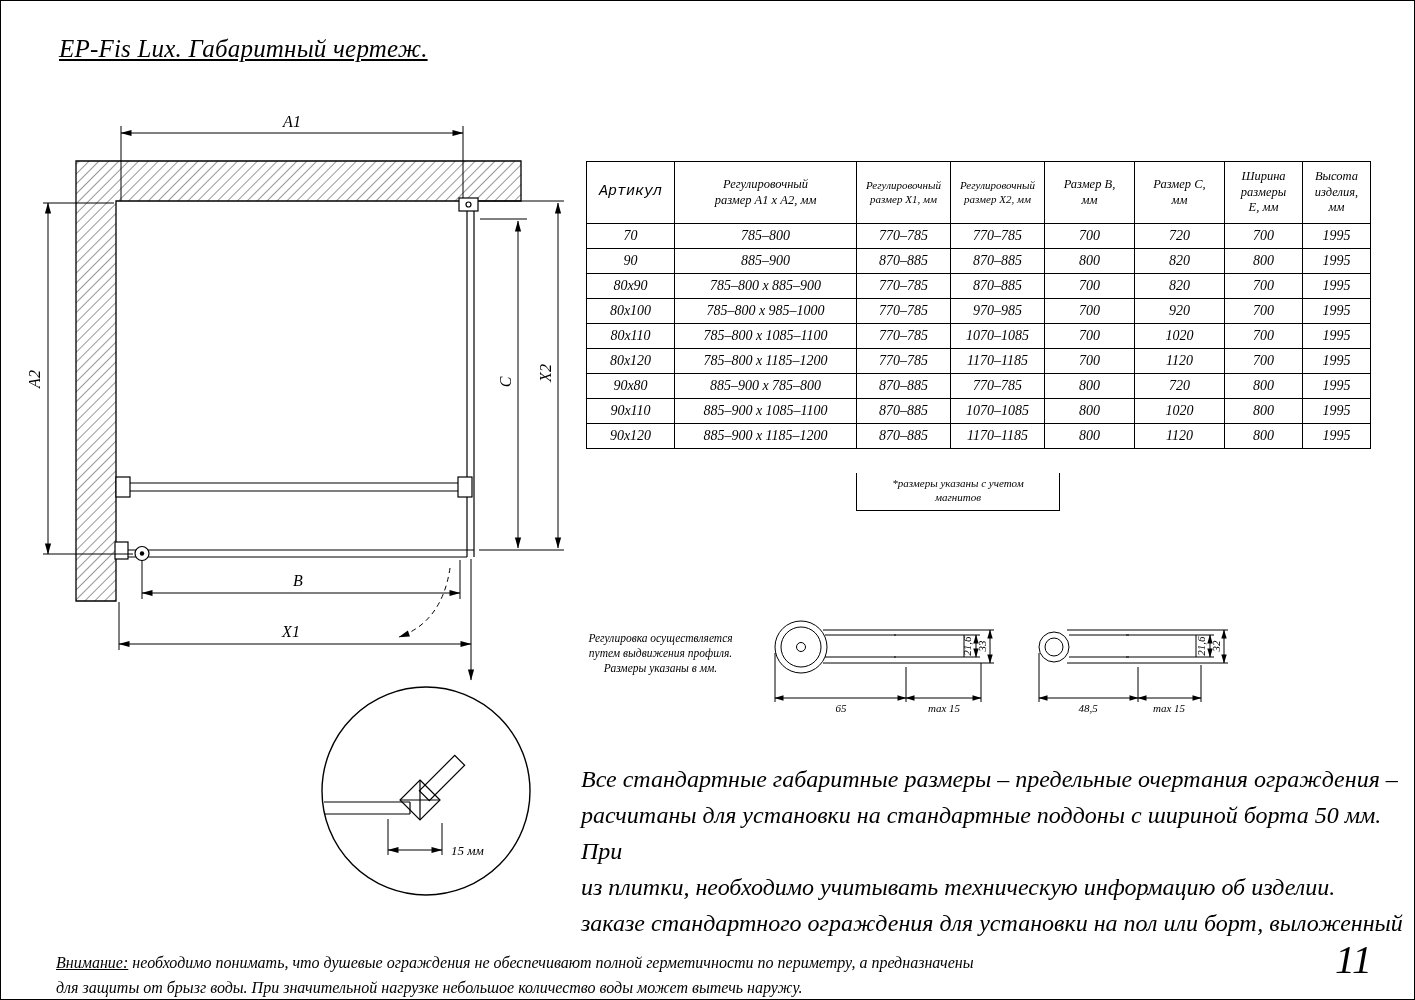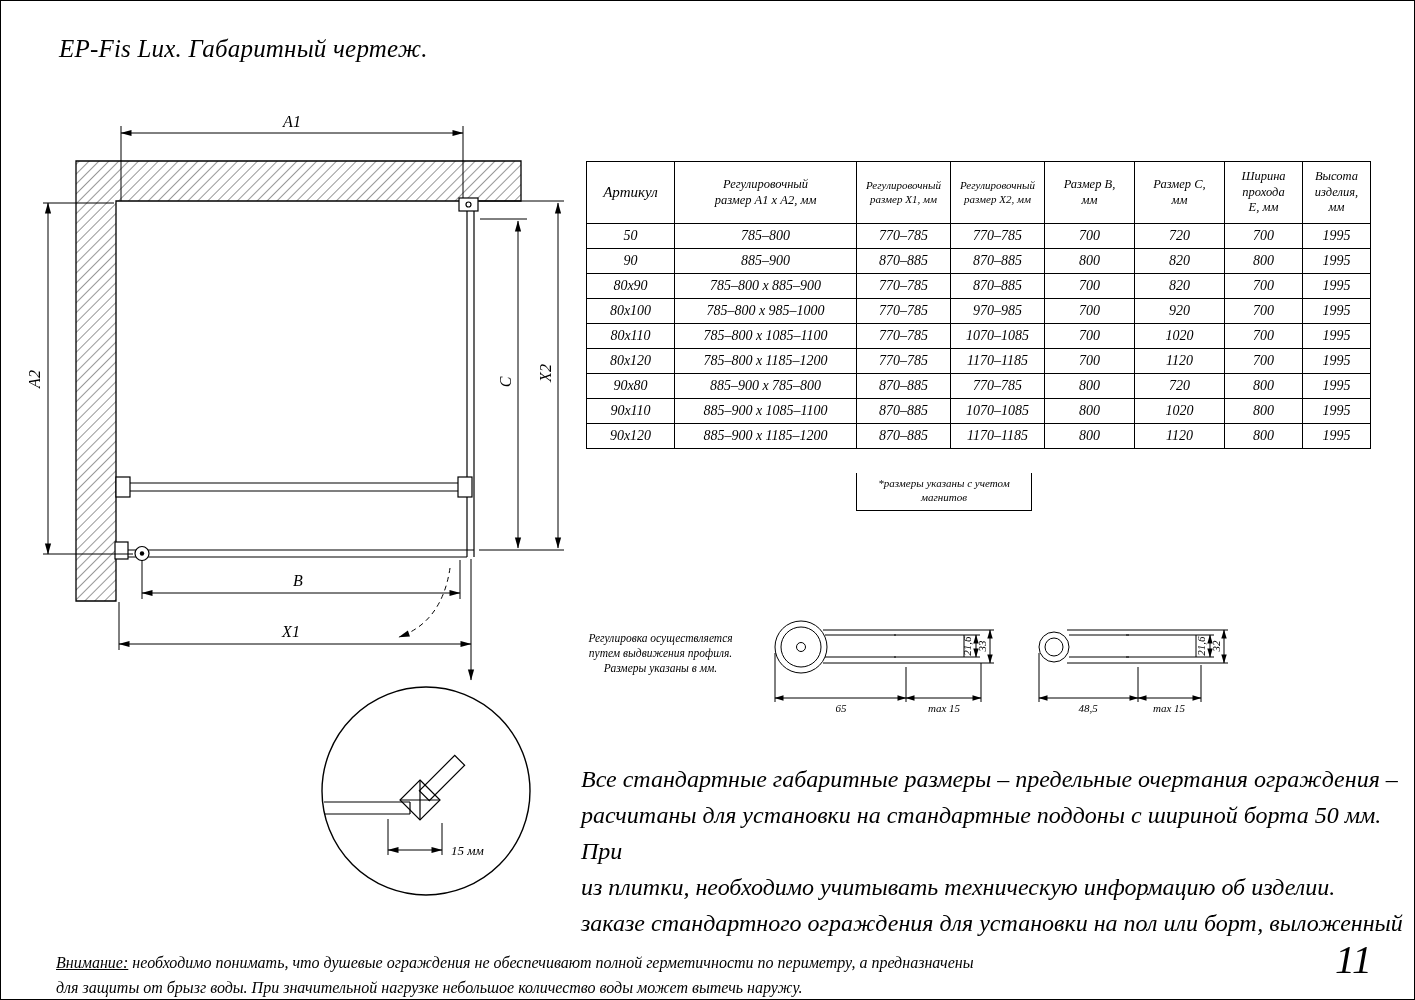--- a/index.html
+++ b/index.html
@@ -1,34 +1,34 @@
 <!DOCTYPE html>
 <html><head>
 <meta charset="utf-8">
 <style>
   html,body{margin:0;padding:0;background:#fff;}
   .page{position:relative;width:1415px;height:1000px;background:#fff;border:1px solid #000;
         box-sizing:border-box;font-family:"Liberation Serif",serif;font-style:italic;color:#000;overflow:hidden;}
-  .title{position:absolute;left:58px;top:34px;font-size:25px;letter-spacing:.2px;}
+  .title{position:absolute;left:58px;top:34px;font-size:25px;letter-spacing:.2px;text-decoration:underline;}
   .main-drawing{position:absolute;left:25px;top:80px;}
   .profile-left{position:absolute;left:752px;top:594px;}
   .profile-right{position:absolute;left:1015px;top:594px;}
   svg text{font-family:"Liberation Serif",serif;font-style:italic;fill:#000;stroke:none;}
   .dimlbl{font-size:16px;}
   .smalldim{font-size:11px;}
   .detaillbl{font-size:13px;}
   table.spec{position:absolute;left:585px;top:160px;border-collapse:collapse;table-layout:fixed;
              text-align:center;font-style:italic;}
   table.spec th,table.spec td{border:1px solid #000;padding:0 2px;font-weight:normal;}
   table.spec thead tr{height:62px;}
   table.spec thead th{font-size:12.5px;white-space:pre-line;line-height:1.25;}
-  table.spec thead th:nth-child(1){font-size:15px;}
+  table.spec thead th:nth-child(1){font-size:15px;font-family:Liberation Mono, monospace;}
   table.spec thead th:nth-child(3),table.spec thead th:nth-child(4){font-size:11px;}
   table.spec tbody td{height:24px;font-size:14px;}
-  .footnote{position:absolute;left:855px;top:472px;width:176px;box-sizing:border-box;border:1px solid #000;
+  .footnote{position:absolute;left:855px;top:472px;width:204px;box-sizing:border-box;border:1px solid #000;
             border-top:none;font-size:11px;text-align:center;white-space:pre-line;padding:3px 0 5px;line-height:1.3;}
   .adj-note{position:absolute;left:572px;top:630px;width:175px;font-size:11.5px;text-align:center;line-height:1.3;}
   .paragraph{position:absolute;left:580px;top:760px;font-size:24px;line-height:1.5;}
   .warning{position:absolute;left:55px;top:926px;font-size:16px;line-height:1.55;margin-top:24px;}
   .warning .u{text-decoration:underline;}
   .pagenum{position:absolute;right:42px;bottom:16px;font-size:40px;margin-top:16px;}
 </style>
 </head>
 <body>
 
@@ -158,30 +158,30 @@
 размер A1 х A2, мм</th>
         <th>Регулировочный
 размер X1, мм</th>
         <th>Регулировочный
 размер X2, мм</th>
         <th>Размер B,
 мм</th>
         <th>Размер C,
 мм</th>
         <th>Ширина
-прохода
+размеры
 Е, мм</th>
         <th>Высота
 изделия,
 мм</th>
       </tr>
     </thead>
     <tbody>
         <tr>
-          <td>50</td>
+          <td>70</td>
           <td>785–800</td>
           <td>770–785</td>
           <td>770–785</td>
           <td>700</td>
           <td>720</td>
           <td>700</td>
           <td>1995</td>
         </tr>
         <tr>
           <td>90</td>

